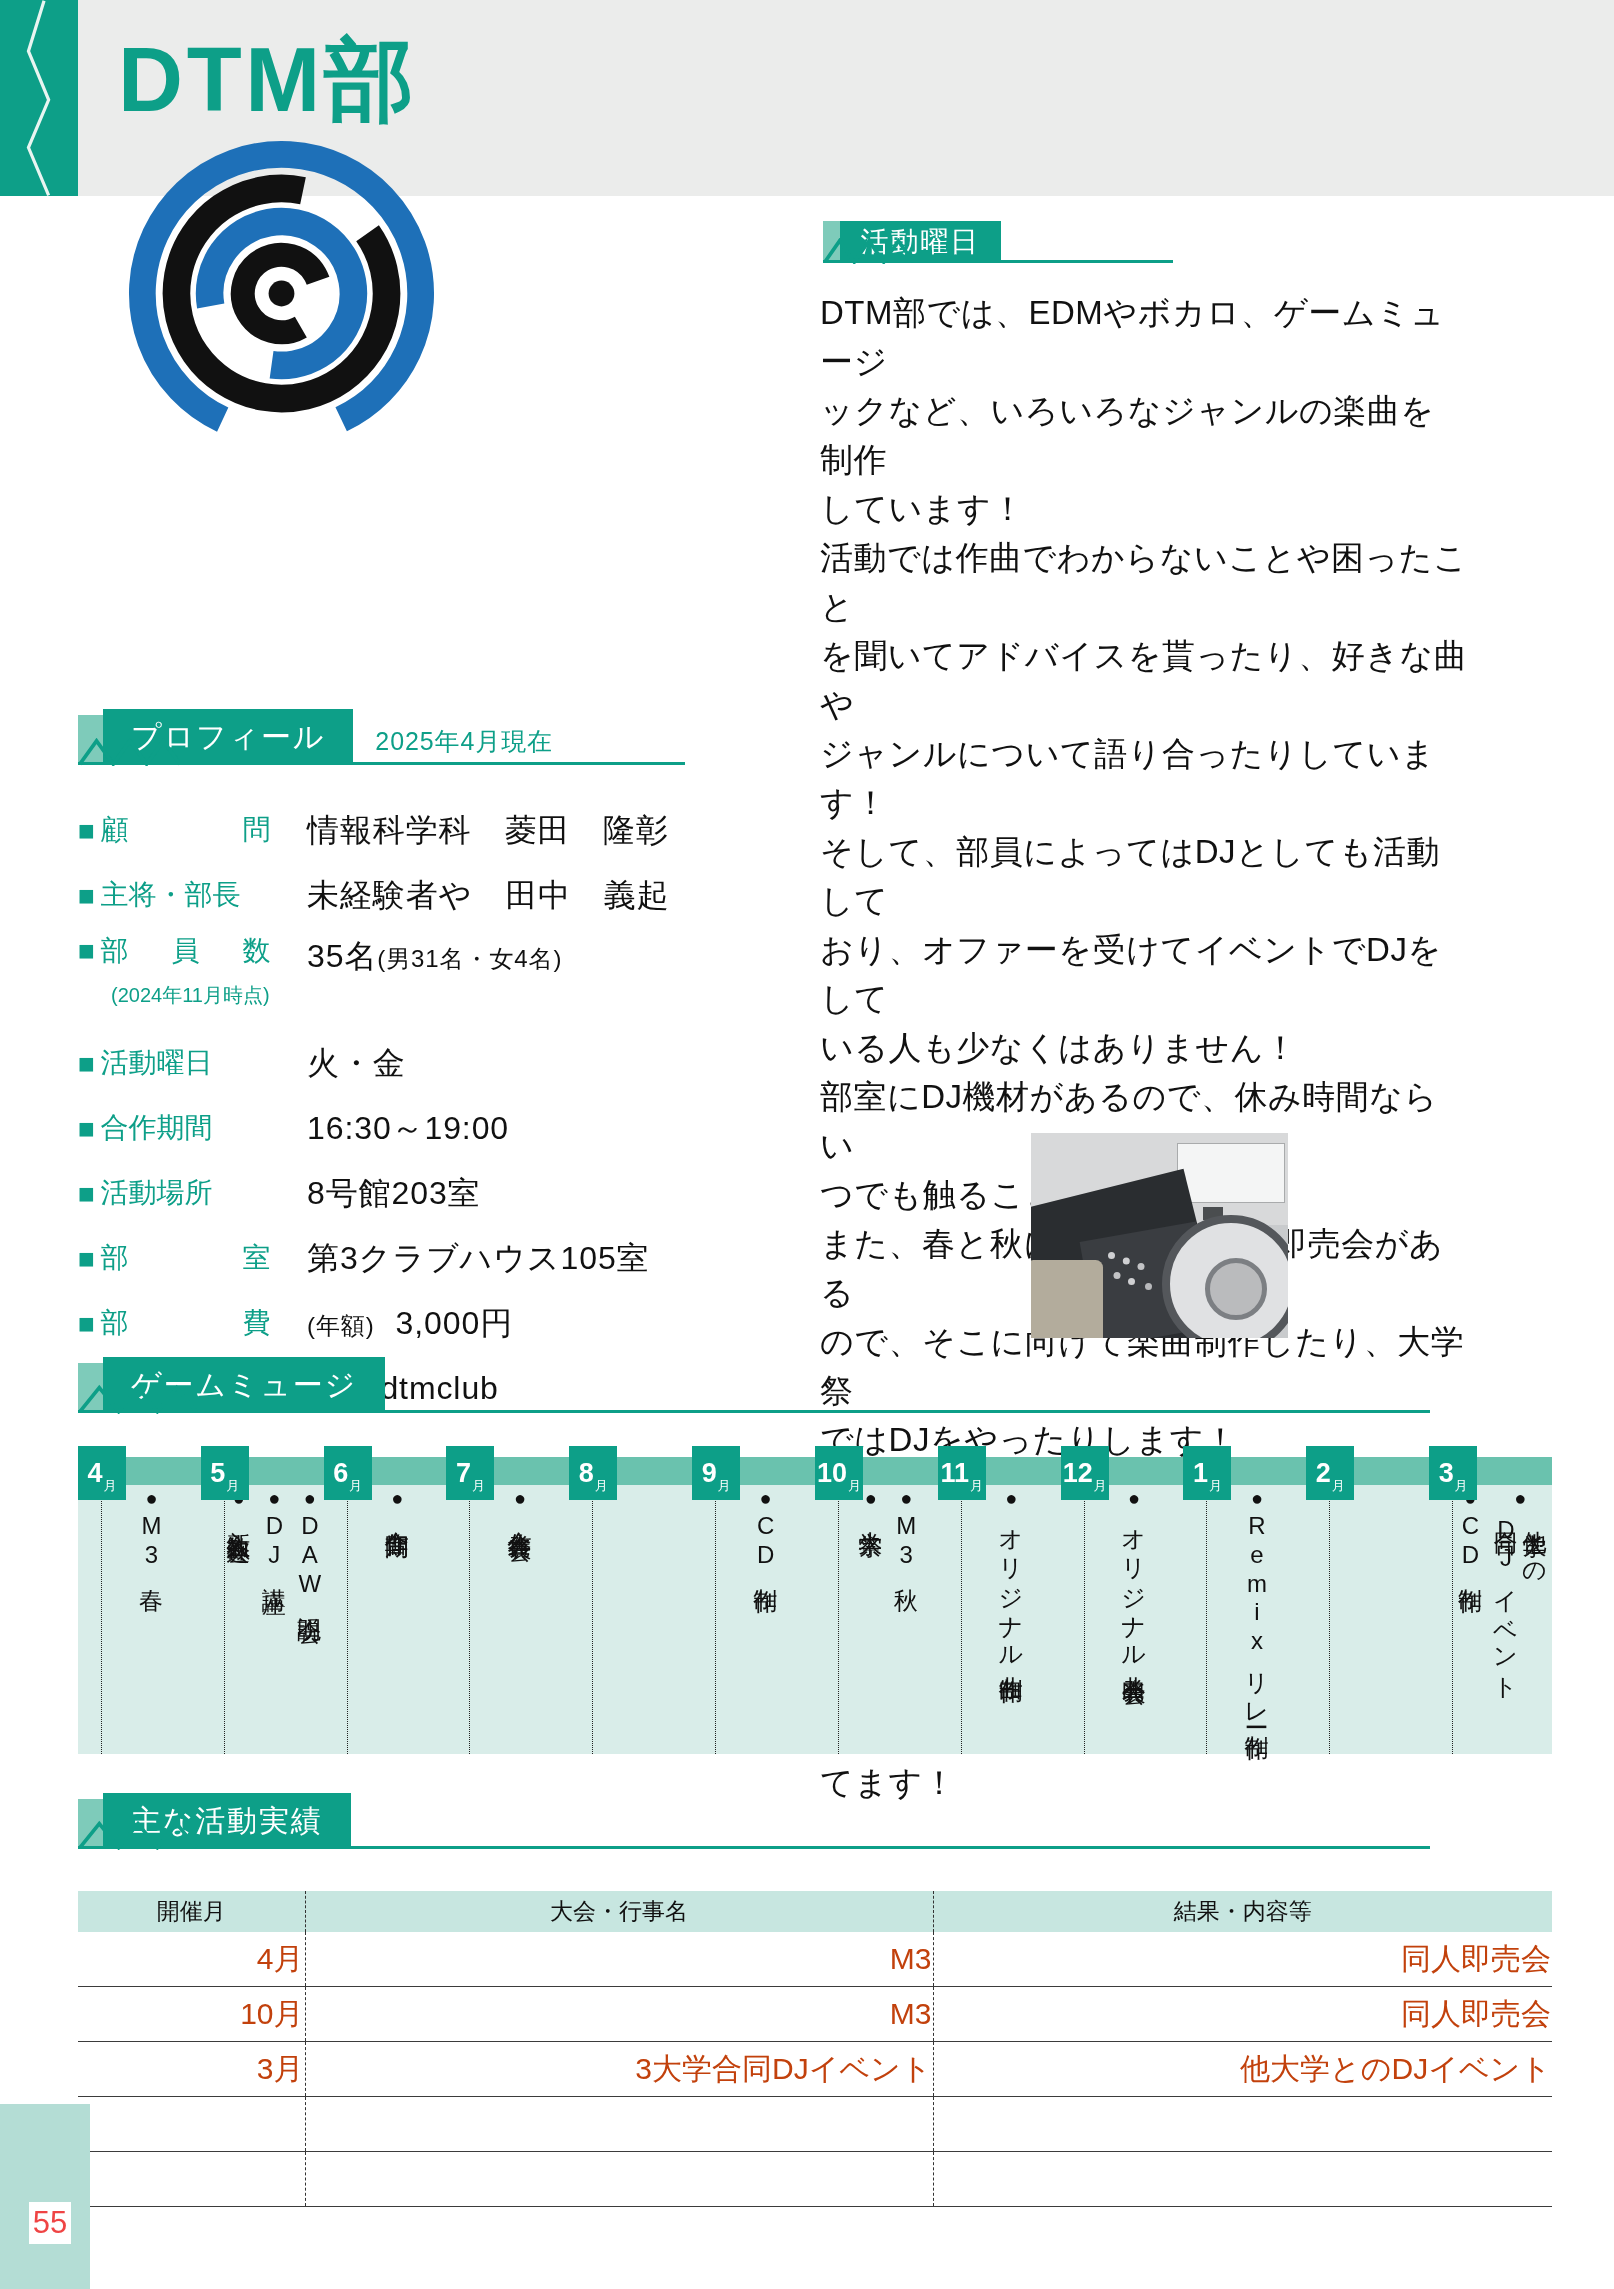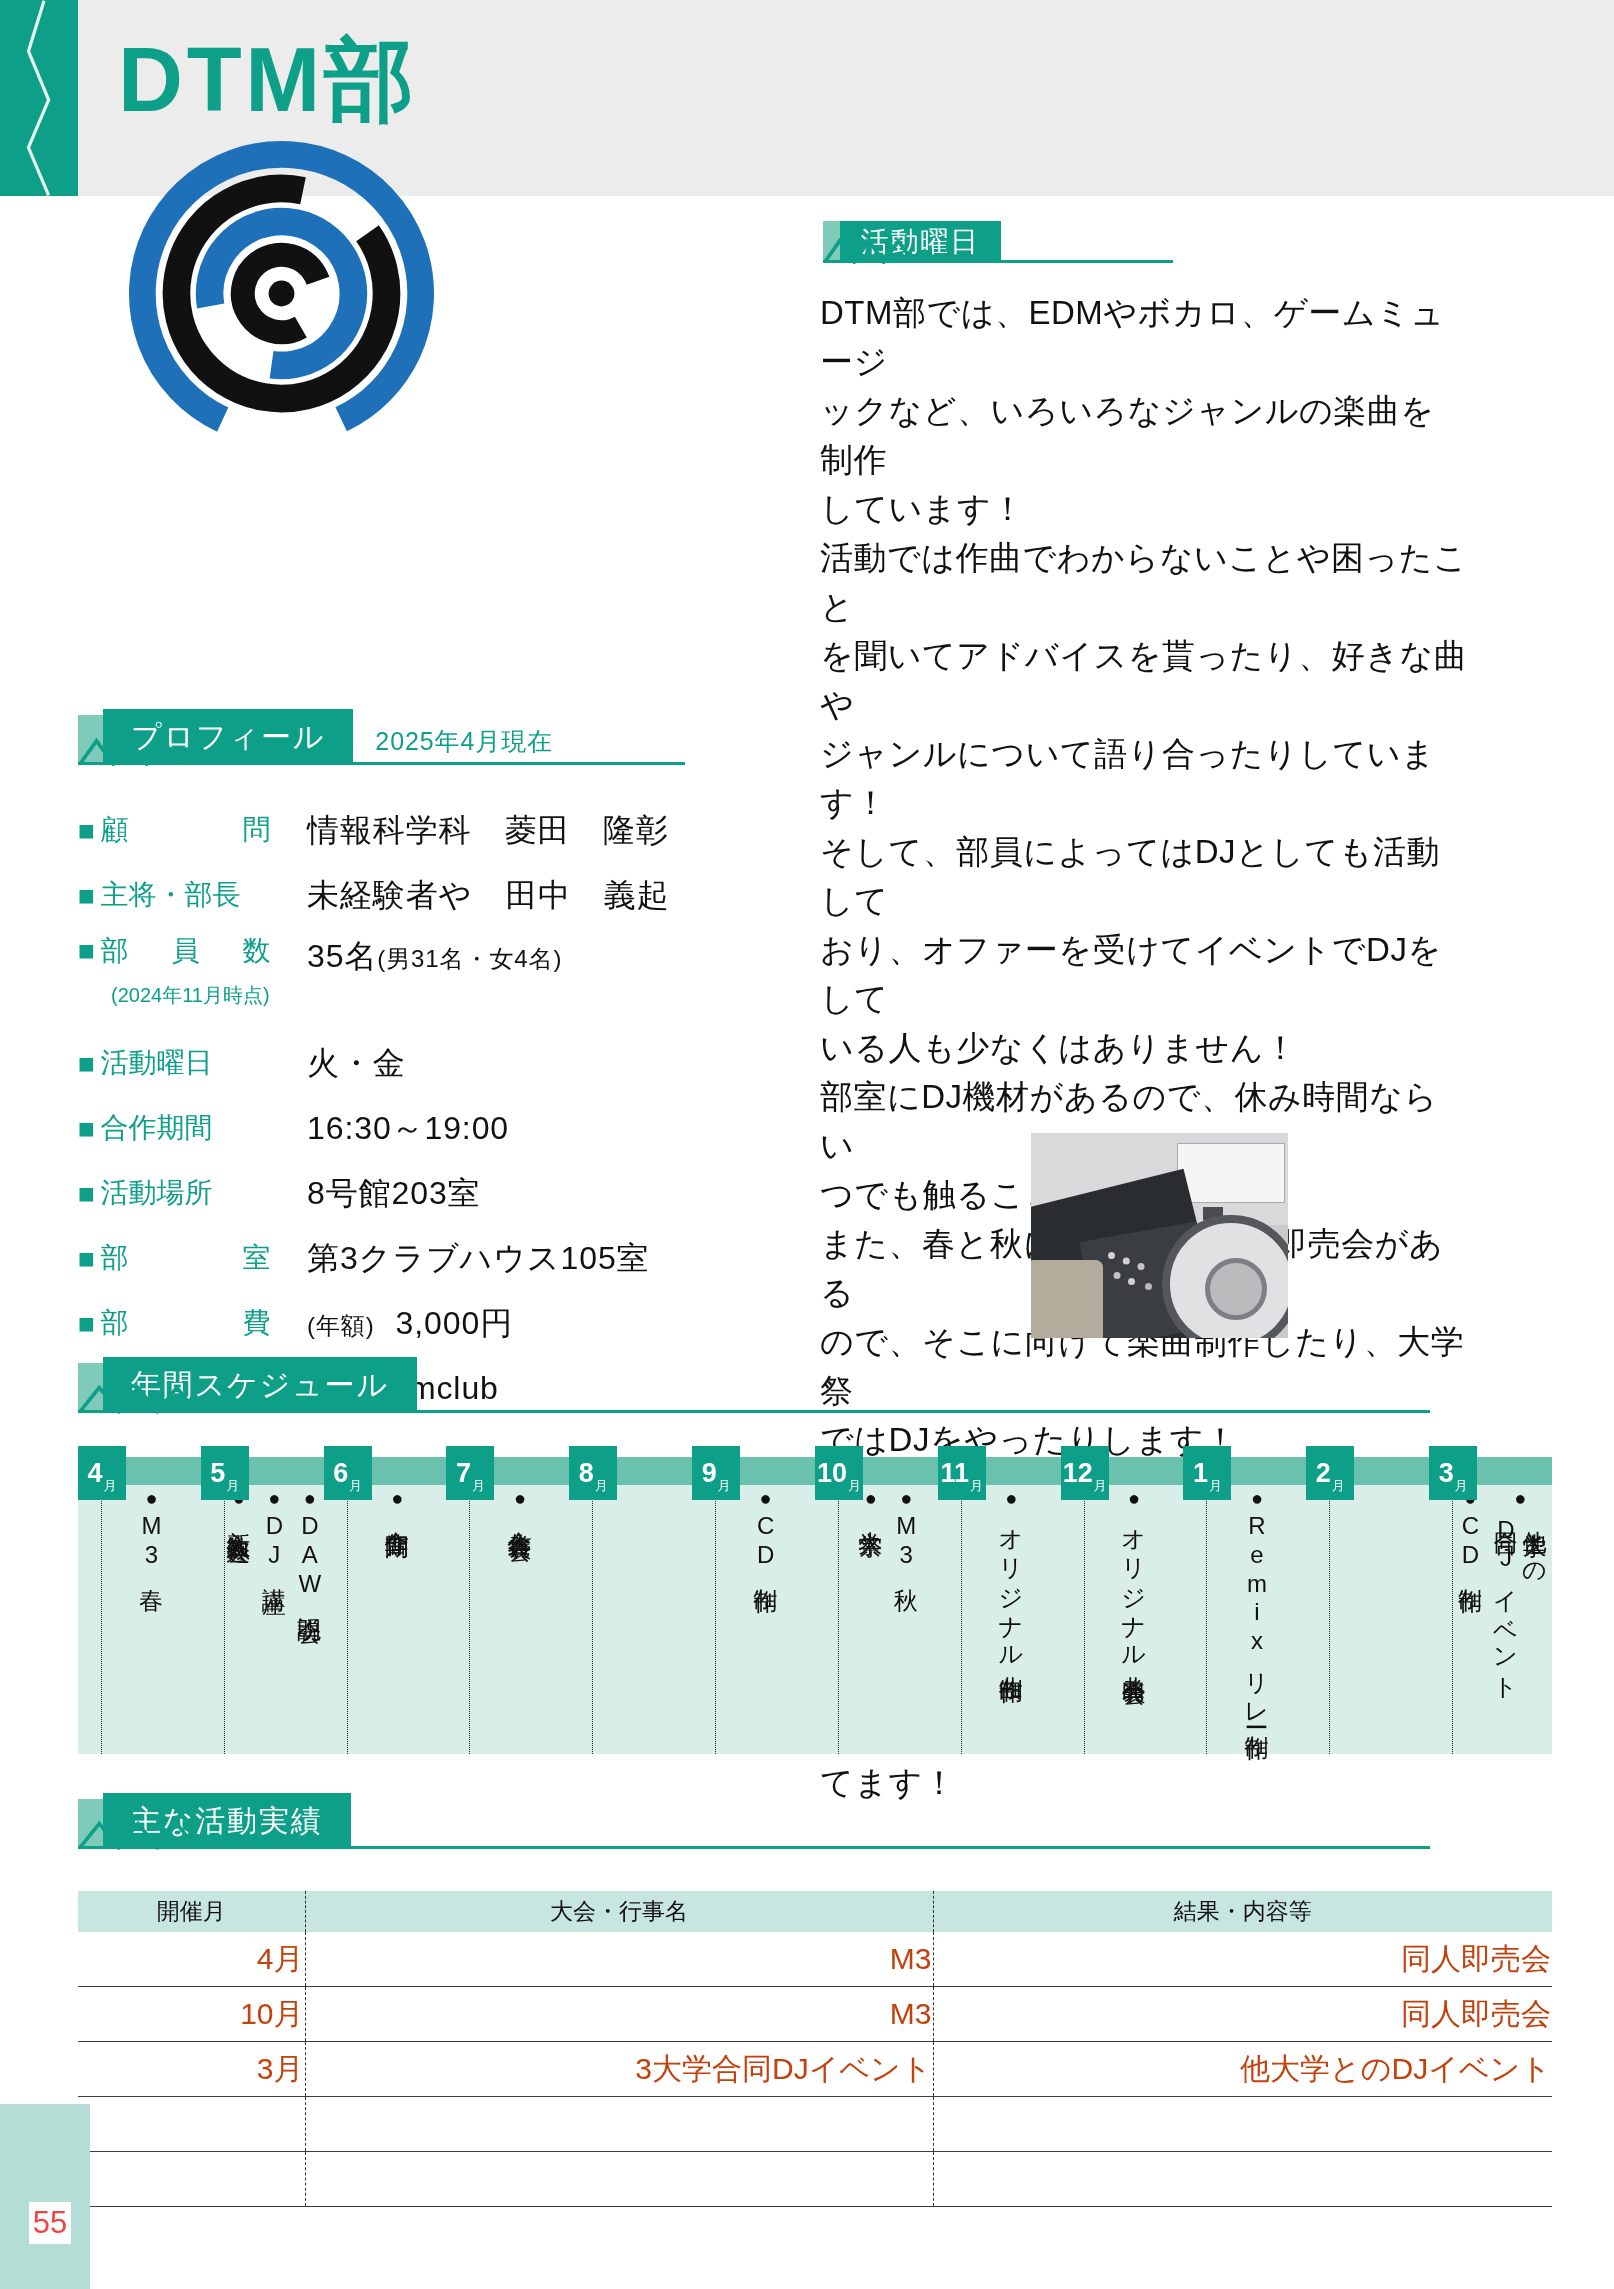--- a/index.html
+++ b/index.html
@@ -252,21 +252,21 @@
   <div class="ph-mixer"></div>
   <div class="ph-chair"></div>
   <div class="ph-cdj"></div>
   <div class="ph-knobs"></div>
 </div>
 
 <section class="schedule">
   <div class="sec-head head-big">
     <div class="sec-rule"></div>
     <span class="sec-accent"></span>
-    <span class="sec-box">年間スケジュール</span>
+    <span class="sec-box">ゲームミュージ</span>
     <svg class="sec-zig" width="120" height="29.5" viewBox="0 0 130 32">
       <polyline points="2,30 23,4 44,30 65,4 86,30 107,4 128,30" fill="none" stroke="#0d9f88" stroke-width="4"></polyline>
     </svg>
   </div>
   <div class="timeline">
   <div class="month">
     <div class="m-badge">
       <span class="m-num">4</span>
           <span class="m-unit">月</span>
     </div>

